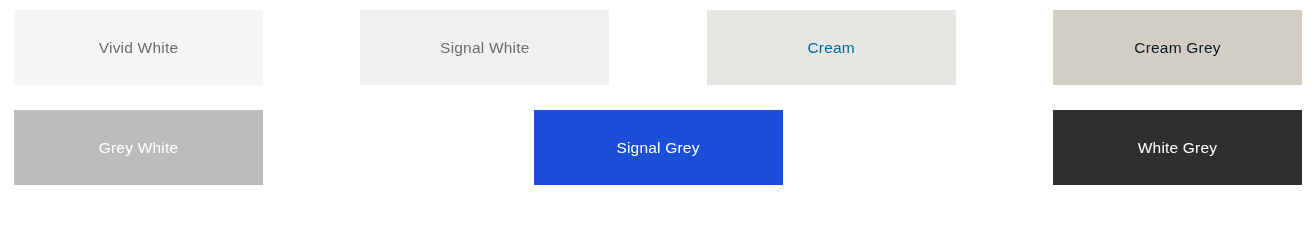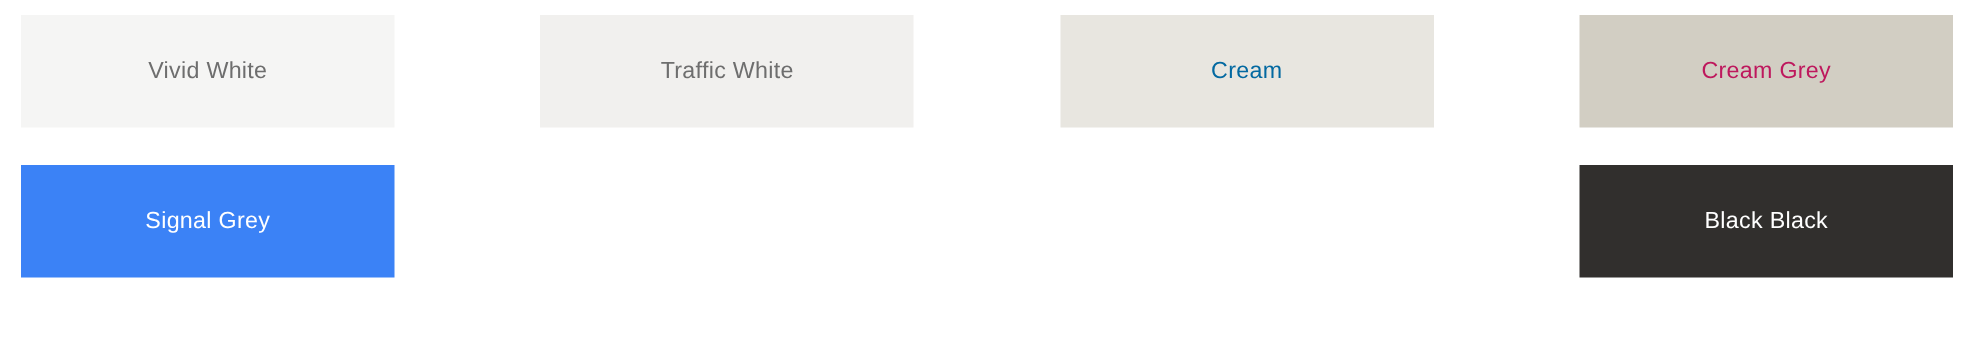--- a/index.html
+++ b/index.html
@@ -51,40 +51,43 @@
 
 <div class="palette">
 
   <div class="swatch-row row-top">
 
     <div class="swatch" style="background-color: rgb(245, 245, 244);">
       <span class="swatch-label" style="color: rgb(110, 110, 110);">Vivid White</span>
     </div>
 
     <div class="swatch" style="background-color: rgb(241, 240, 238);">
-      <span class="swatch-label" style="color: rgb(110, 110, 110);">Traffic White</span>
+      <span class="swatch-label" style="color: rgb(110, 110, 110);">Signal White</span>
     </div>
 
     <div class="swatch" style="background-color: rgb(232, 230, 224);">
       <span class="swatch-label" style="color: #0369a1;">Cream</span>
     </div>
 
     <div class="swatch" style="background-color: rgb(210, 206, 195);">
-      <span class="swatch-label" style="color: #be185d;">Cream Grey</span>
+      <span class="swatch-label" style="color: #0f172a;">Cream Grey</span>
     </div>
 
   </div>
 
   <div class="swatch-row row-bottom">
 
+    <div class="swatch" style="background-color: rgb(188, 188, 187);">
+      <span class="swatch-label" style="color: rgb(255, 255, 255);">Grey White</span>
+    </div>
 
-    <div class="swatch" style="background-color: #3b82f6;">
+    <div class="swatch" style="background-color: #1d4ed8;">
       <span class="swatch-label" style="color: rgb(255, 255, 255);">Signal Grey</span>
     </div>
 
 
     <div class="swatch" style="background-color: rgb(49, 47, 45);">
-      <span class="swatch-label" style="color: rgb(255, 255, 255);">Black Black</span>
+      <span class="swatch-label" style="color: rgb(255, 255, 255);">White Grey</span>
     </div>
 
   </div>
 
 </div>
 
 </body></html>

